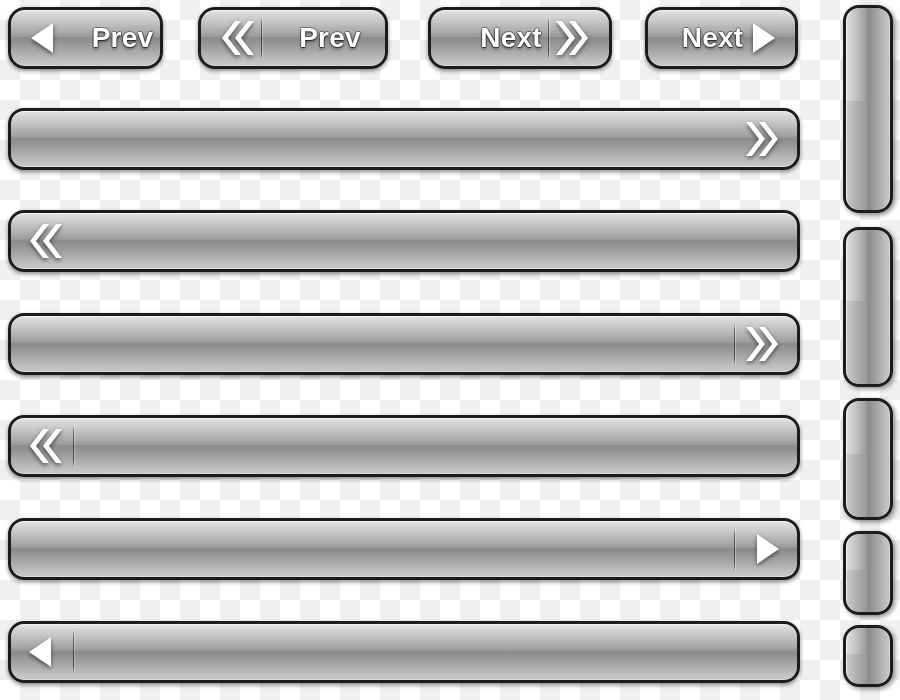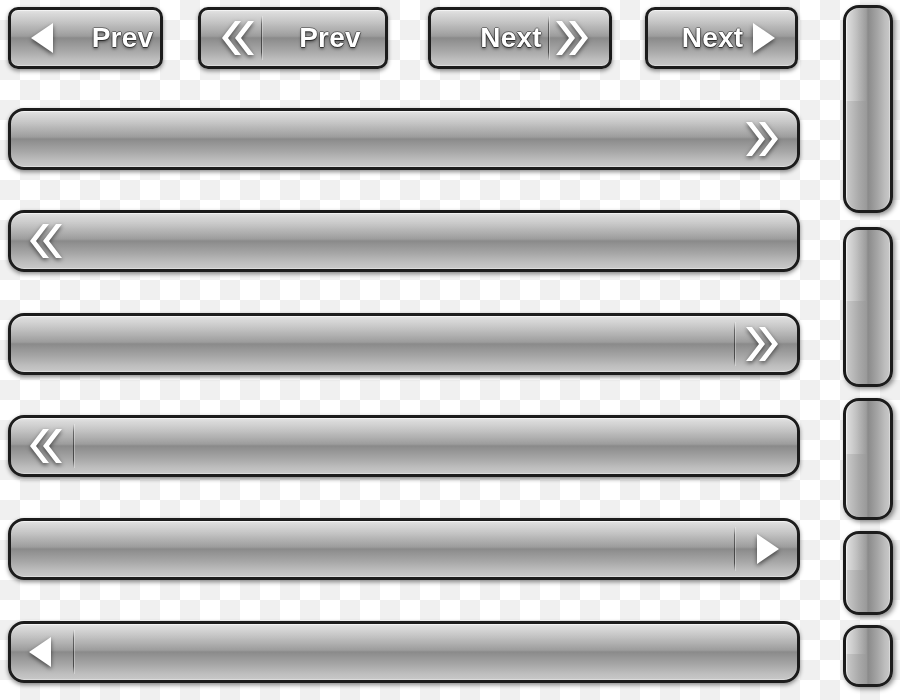--- a/index.html
+++ b/index.html
@@ -51,21 +51,21 @@
     content: "";
     position: absolute;
     left: 0; right: 0; top: 0;
     height: 46%;
     background: linear-gradient(to bottom, rgba(255,255,255,0.42), rgba(255,255,255,0.02));
     pointer-events: none;
   }
 
   
   .pill-btn {
-    border-radius: 10px;
+    border-radius: 17px;
     display: flex;
     align-items: center;
     justify-content: center;
     padding-left: 28px;
   }
   .pill-btn .label {
     position: relative;
     z-index: 3;
     color: #ffffff;
     font-size: 28px;

